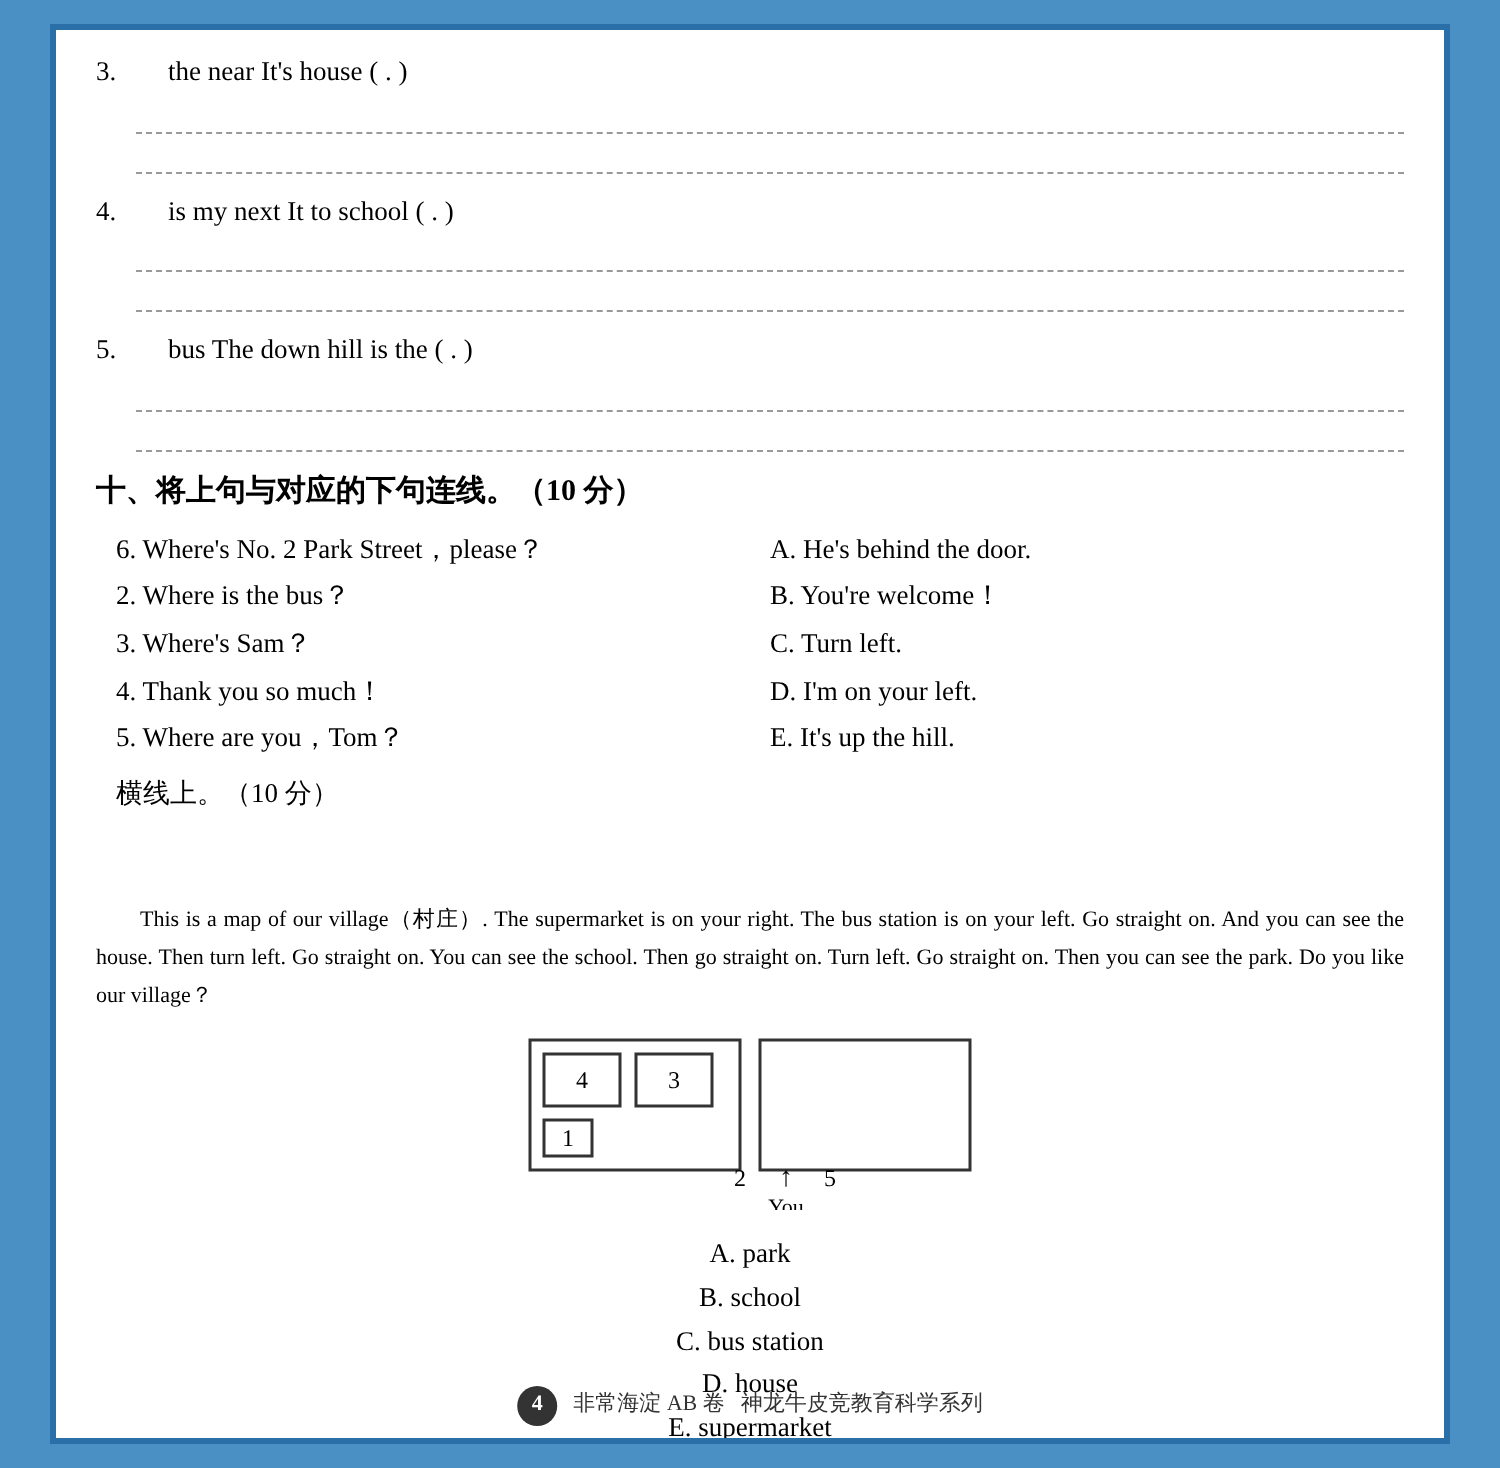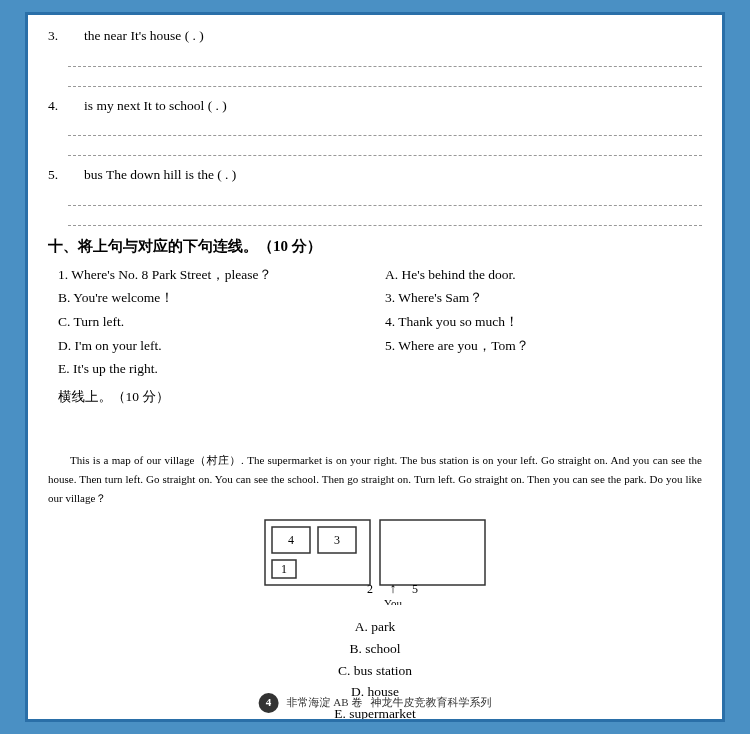--- a/index.html
+++ b/index.html
@@ -238,29 +238,30 @@
       <div class="answer-line"></div>
       <div class="answer-line"></div>
     </div>
   </div>
 
   <div class="matching-section">
     <div class="section-header">
       <span>十、将上句与对应的下句连线。（10 分）</span>
     </div>
     <div class="matching-pairs">
-      <span class="matching-left">1. Where's No. 8 Park Street，please？</span>
+      <span class="matching-left">6. Where's No. 2 Park Street，please？</span>
       <span class="matching-right">A. He's behind the door.</span>
+      <span class="matching-left">2. Where is the bus？</span>
       <span class="matching-right">B. You're welcome！</span>
       <span class="matching-left">3. Where's Sam？</span>
       <span class="matching-right">C. Turn left.</span>
       <span class="matching-left">4. Thank you so much！</span>
       <span class="matching-right">D. I'm on your left.</span>
       <span class="matching-left">5. Where are you，Tom？</span>
-      <span class="matching-right">E. It's up the right.</span>
+      <span class="matching-right">E. It's up the hill.</span>
     </div>
   </div>
 
   <div class="reading-section">
     <div class="reading-sub">
       <span>横线上。（10 分）</span>
     </div>
     <div class="reading-text">This is a map of our village（村庄）. The supermarket is on your right. The bus station is on your left. Go straight on. And you can see the house. Then turn left. Go straight on. You can see the school. Then go straight on. Turn left. Go straight on. Then you can see the park. Do you like our village？</div>
 
     <div class="map-area">

